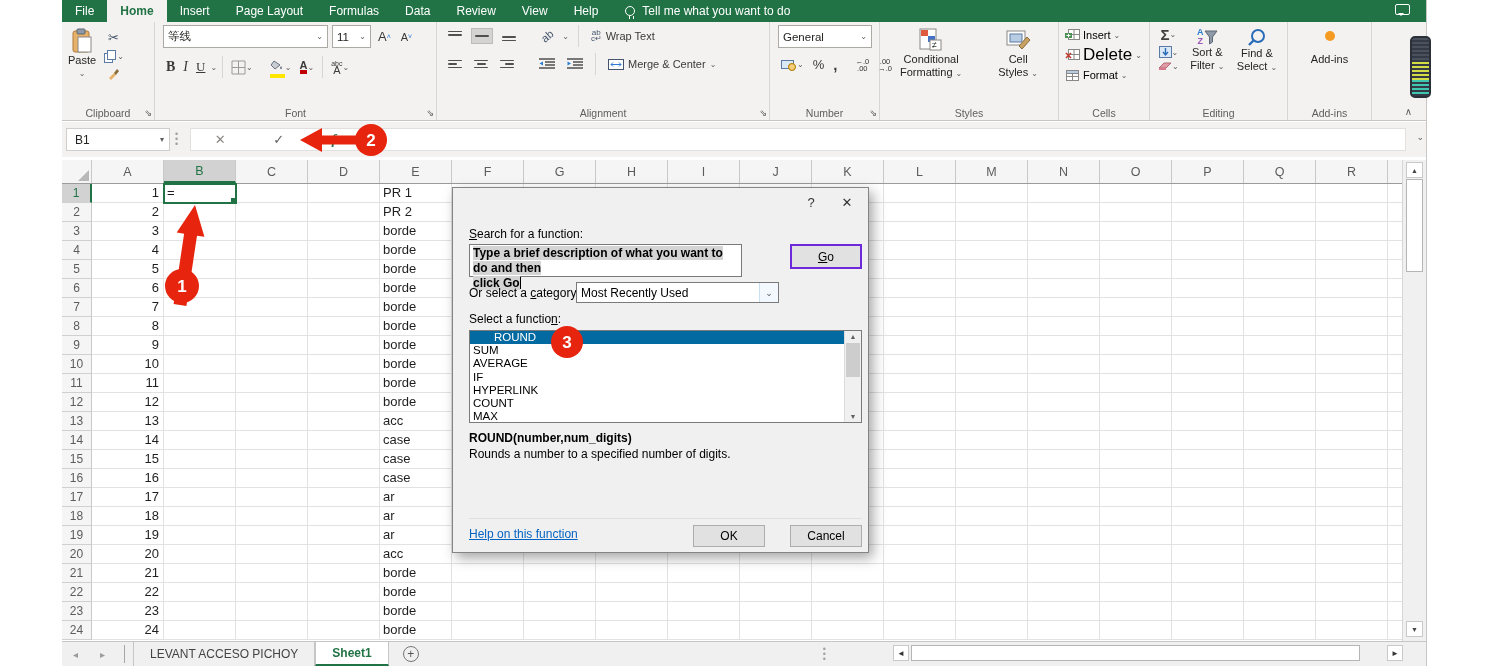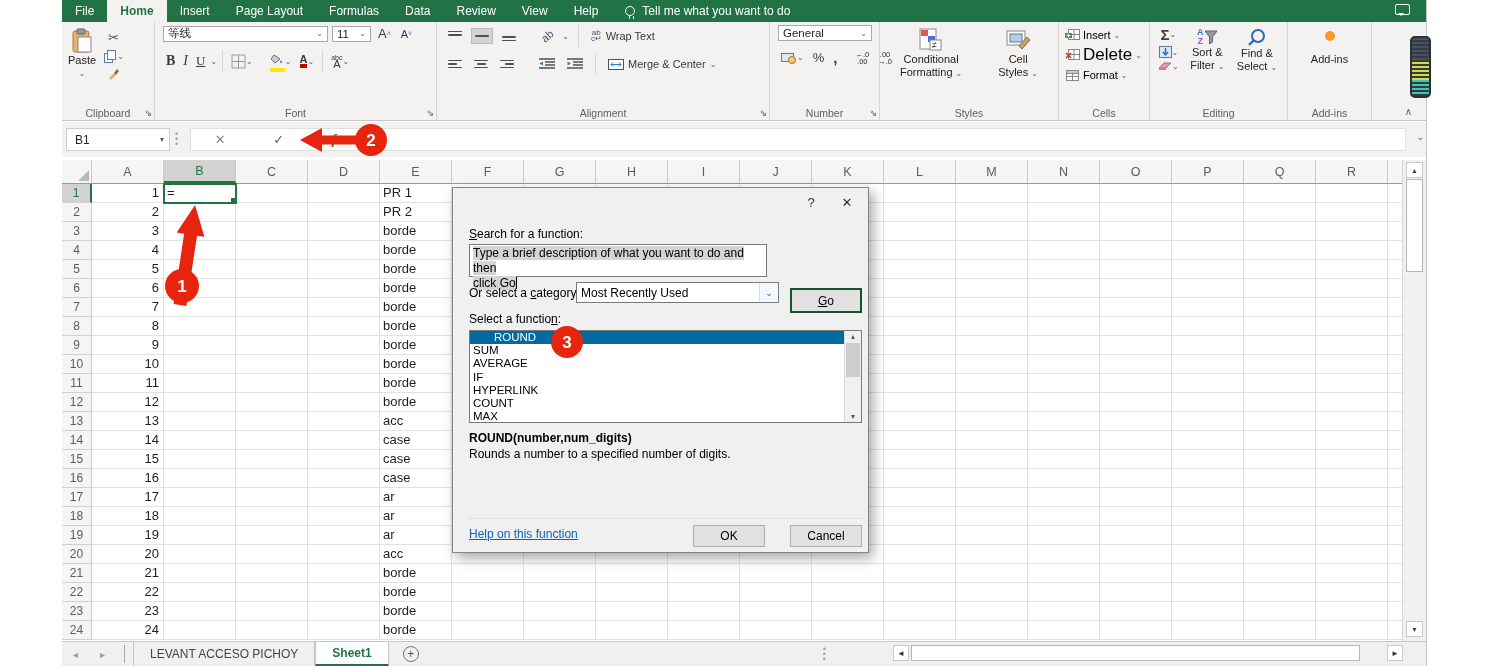--- a/index.html
+++ b/index.html
@@ -19,21 +19,21 @@
 
   
   .ribbon { position: absolute; left: 0; top: 22px; width: 100%; height: 99px; background: #f3f2f1; border-bottom: 1px solid #c8c6c4; display: flex; }
   .group { position: relative; height: 100%; border-right: 1px solid #d8d6d4; padding: 3px 2px 14px 2px; flex-shrink: 0; }
   .grouplabel { position: absolute; bottom: 1px; left: 0; right: 0; text-align: center; font-size: 10.5px; color: #605e5c; }
   .launcher { position: absolute; right: 2px; bottom: 2px; font-size: 9px; color: #605e5c; line-height: 9px; cursor: pointer; }
   .bigbtn { display: inline-flex; flex-direction: column; align-items: center; justify-content: flex-start; font-size: 11px; color: #252423; text-align: center; padding: 3px 4px; line-height: 13px; cursor: pointer; }
   .chev { font-size: 8px; color: #605e5c; }
   .iconbtn { display: inline-flex; align-items: center; justify-content: center; padding: 1px 3px; cursor: pointer; color: #3b3a39; }
   .rowline { display: flex; align-items: center; }
-  .combo { background: #fff; border: 1px solid #aca9a5; font-size: 11.5px; color: #252423; display: flex; align-items: center; justify-content: space-between; padding: 0 4px; height: 16px; }
+  .combo { background: #fff; border: 1px solid #aca9a5; font-size: 11.5px; color: #252423; display: flex; align-items: center; justify-content: space-between; padding: 0 4px; height: 23px; }
   .pressed { background: #d5d3d1; border: 1px solid #bdbbb9; }
   .vdiv { width: 1px; background: #d8d6d4; height: 22px; margin: 0 3px; }
   .bar3 { display: inline-block; }
   .bar3 i { display: block; height: 1.6px; background: #505050; margin: 2px 0; border-radius: 1px; }
   .sum { font-size: 15px; font-weight: bold; color: #404040; }
   .styles-ico { width: 26px; height: 24px; position: relative; margin-bottom: 1px; }
 
   
   .fbar { position: absolute; left: 0; top: 122px; width: 100%; height: 35px; background: #f3f2f1; display: flex; align-items: center; }
   .namebox { position: absolute; left: 4px; top: 6px; width: 104px; height: 23px; background: #fff; border: 1px solid #d0cecc; display: flex; align-items: center; font-size: 12px; color: #252423; padding-left: 8px; }
@@ -83,24 +83,24 @@
   .sidewidget .seg1 { height: 24px; background: repeating-linear-gradient(#4a505c 0 2px, #353b46 2px 4px); }
   .sidewidget .seg2 { height: 18px; background: repeating-linear-gradient(#d3dd43 0 2px, #353b46 2px 4px); }
   .sidewidget .seg3 { height: 16px; background: repeating-linear-gradient(#3ec6b0 0 2px, #353b46 2px 4px); }
 
   
   .dialog { position: absolute; left: 452px; top: 187px; width: 417px; height: 366px; background: #f0f0f0; border: 1px solid #848484; box-shadow: 4px 5px 12px rgba(0,0,0,.35); font-size: 12px; color: #000; z-index: 5; }
   .dtitle { height: 28px; background: #fff; display: flex; align-items: center; padding-left: 15px; font-size: 12.5px; }
   .dctl { position: absolute; top: 0; height: 28px; width: 42px; display: flex; align-items: center; justify-content: center; color: #333; font-size: 13px; cursor: pointer; }
   .dlabel { position: absolute; left: 16px; }
   .u { text-decoration: underline; }
-  .searchbox { position: absolute; left: 16px; top: 56px; width: 298px; height: 33px; background: #fff; border: 1px solid #7a7a7a; font-size: 12px; padding: 1px 3px; line-height: 15px; }
+  .searchbox { position: absolute; left: 16px; top: 56px; width: 273px; height: 33px; background: #fff; border: 1px solid #7a7a7a; font-size: 12px; padding: 1px 3px; line-height: 15px; font-weight: bold; }
   .selhl { background: #d4d4d4; }
   .caret { display: inline-block; width: 1px; height: 12px; background: #000; vertical-align: -2px; }
-  .gobtn { position: absolute; left: 337px; top: 56px; width: 72px; height: 25px; background: #e1e1e1; border: 2px solid #14532d; display: flex; align-items: center; justify-content: center; cursor: pointer; margin-top: 44px; }
+  .gobtn { position: absolute; left: 337px; top: 56px; width: 72px; height: 25px; background: #e1e1e1; border: 2px solid #6d28d9; display: flex; align-items: center; justify-content: center; cursor: pointer; }
   .catdrop { position: absolute; left: 123px; top: 94px; width: 203px; height: 21px; background: #fff; border: 1px solid #7a7a7a; display: flex; align-items: center; }
   .catdrop .val { flex: 1; padding-left: 4px; }
   .catdrop .db { width: 19px; height: 100%; background: #f2f8fd; border-left: 1px solid #c9e0f1; color: #5a5a5a; font-size: 9px; display: flex; align-items: center; justify-content: center; }
   .fnlist { position: absolute; left: 16px; top: 142px; width: 393px; height: 93px; background: #fff; border: 1px solid #7a7a7a; overflow: hidden; }
   .fnitem { height: 13.2px; line-height: 13.2px; padding-left: 3px; font-size: 11.5px; white-space: nowrap; }
   .fnitem.sel { background: #0369a1; color: #fff; padding-left: 24px; }
   .lscroll { position: absolute; right: 0; top: 0; width: 17px; height: 100%; background: #f0f0f0; border-left: 1px solid #dcdcdc; }
   .lsb { position: absolute; left: 1px; width: 14px; text-align: center; color: #606060; font-size: 7px; }
   .lsthumb { position: absolute; left: 1px; top: 12px; width: 14px; height: 34px; background: #cdcdcd; }
   .fnsig { position: absolute; left: 16px; top: 243px; font-weight: bold; }

